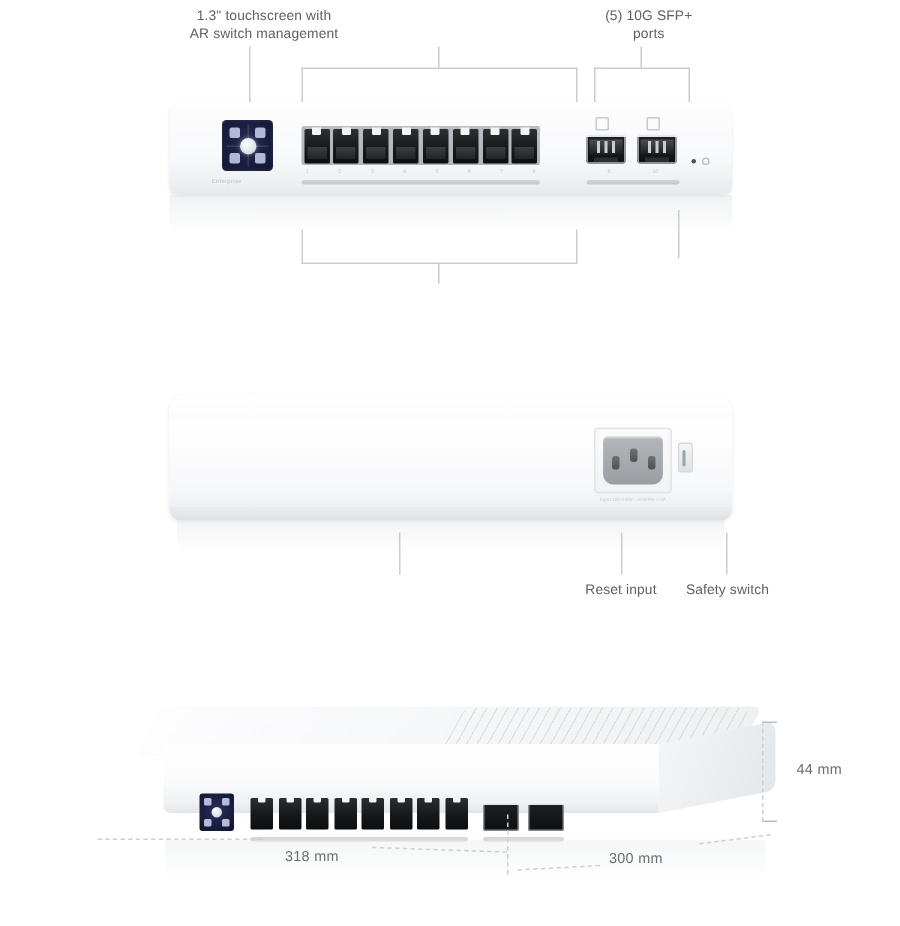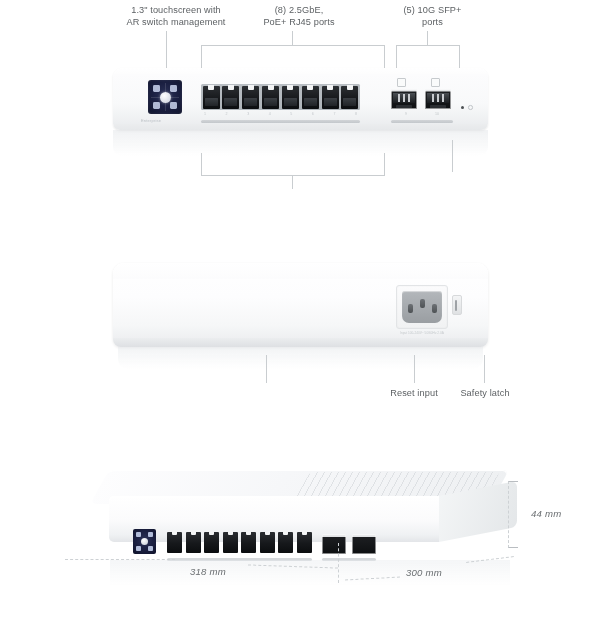--- a/index.html
+++ b/index.html
@@ -21,21 +21,20 @@
     color:#5d6164;
     text-align:center;
     letter-spacing:.1px;
     white-space:pre-line;
   }
   .dim{
     position:absolute;
     font-size:9.6px;
     color:#6a6e71;
     letter-spacing:.2px;
-    font-style:italic;
   }
 
   
   .vline{position:absolute;width:1px;background:#c9cdd0;}
   .brk{position:absolute;border:1px solid #c9cdd0;border-top:none;}
   .brk.up{border:1px solid #c9cdd0;border-bottom:none;}
 
   
   .dev1{
     position:absolute;left:113px;top:68px;width:375px;height:62px;
@@ -257,22 +256,20 @@
   .brace{position:absolute;border:1px dashed #cdd1d4;}
 </style>
 </head>
 <body>
 
 <div class="stage">
 
   <div class="cap" style="left:96px;top:5px;width:160px;">1.3" touchscreen with
 AR switch management</div>
 
-  <div class="cap" style="left:229px;top:5px;width:140px;">(8) 2.5GbE,
-PoE+ RJ45 ports</div>
 
   <div class="cap" style="left:375px;top:5px;width:115px;">(5) 10G SFP+
 ports</div>
 
   <div class="vline" style="left:166px;top:31px;height:37px;"></div>
   <div class="vline" style="left:292px;top:31px;height:14px;"></div>
   <div class="brk up" style="left:201px;top:45px;width:182px;height:23px;border-bottom:none;"></div>
   <div class="vline" style="left:427px;top:31px;height:14px;"></div>
   <div class="brk up" style="left:396px;top:45px;width:62px;height:23px;border-bottom:none;"></div>
 
@@ -386,21 +383,21 @@
     <div class="lip"></div>
   </div>
   <div class="refl2"></div>
 
   <div class="vline" style="left:266px;top:355px;height:28px;"></div>
 
   <div class="vline" style="left:414px;top:355px;height:28px;"></div>
   <div class="cap" style="left:378px;top:388px;width:72px;">Reset input</div>
 
   <div class="vline" style="left:484px;top:355px;height:28px;"></div>
-  <div class="cap" style="left:449px;top:388px;width:72px;">Safety latch</div>
+  <div class="cap" style="left:449px;top:388px;width:72px;">Safety switch</div>
 
   <div class="iso">
     <div class="topface"></div>
     <div class="ribs"></div>
     <div class="sideface"></div>
     <div class="frontface">
       <div class="touchS">
         <div class="qi2" style="left:3px;top:3px;"></div>
         <div class="qi2" style="right:3px;top:3px;"></div>
         <div class="qi2" style="left:3px;bottom:3px;"></div>

